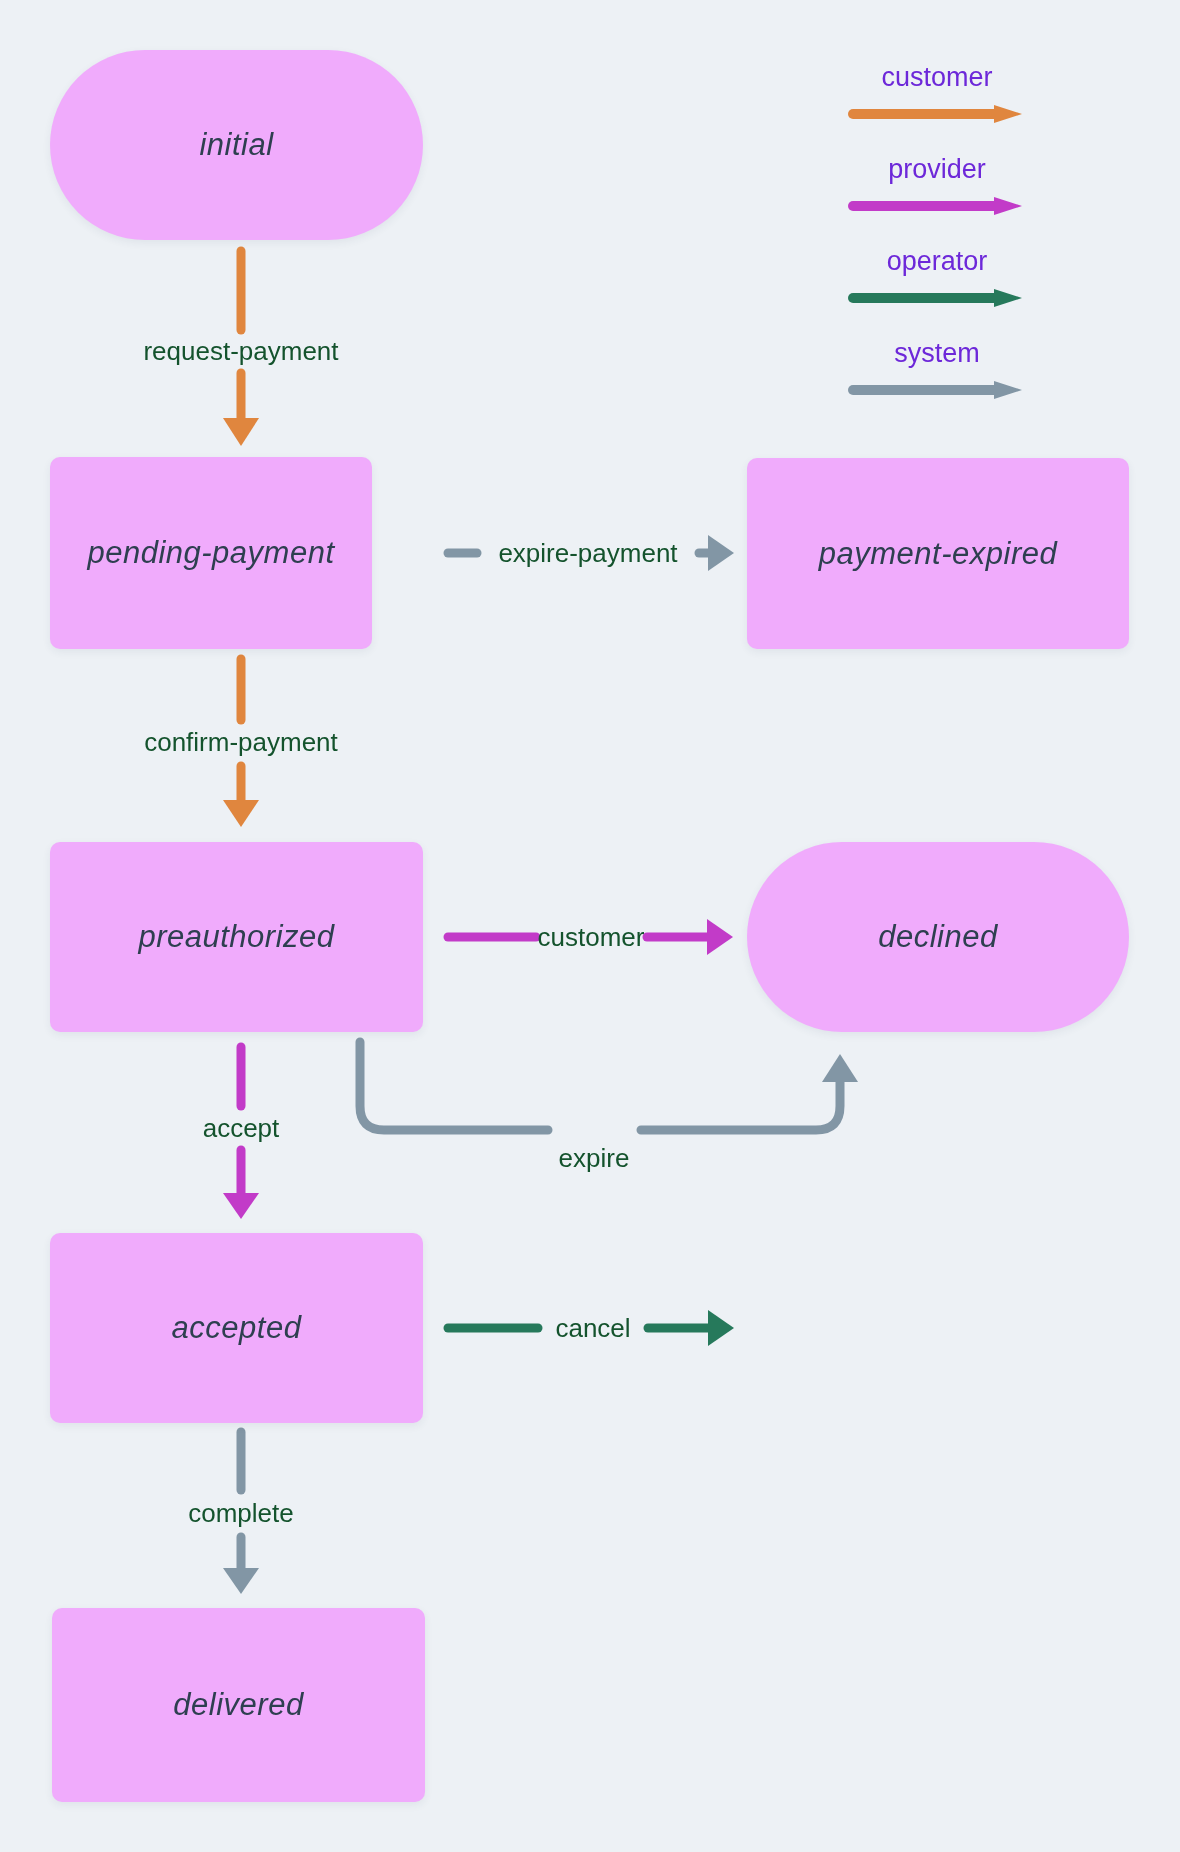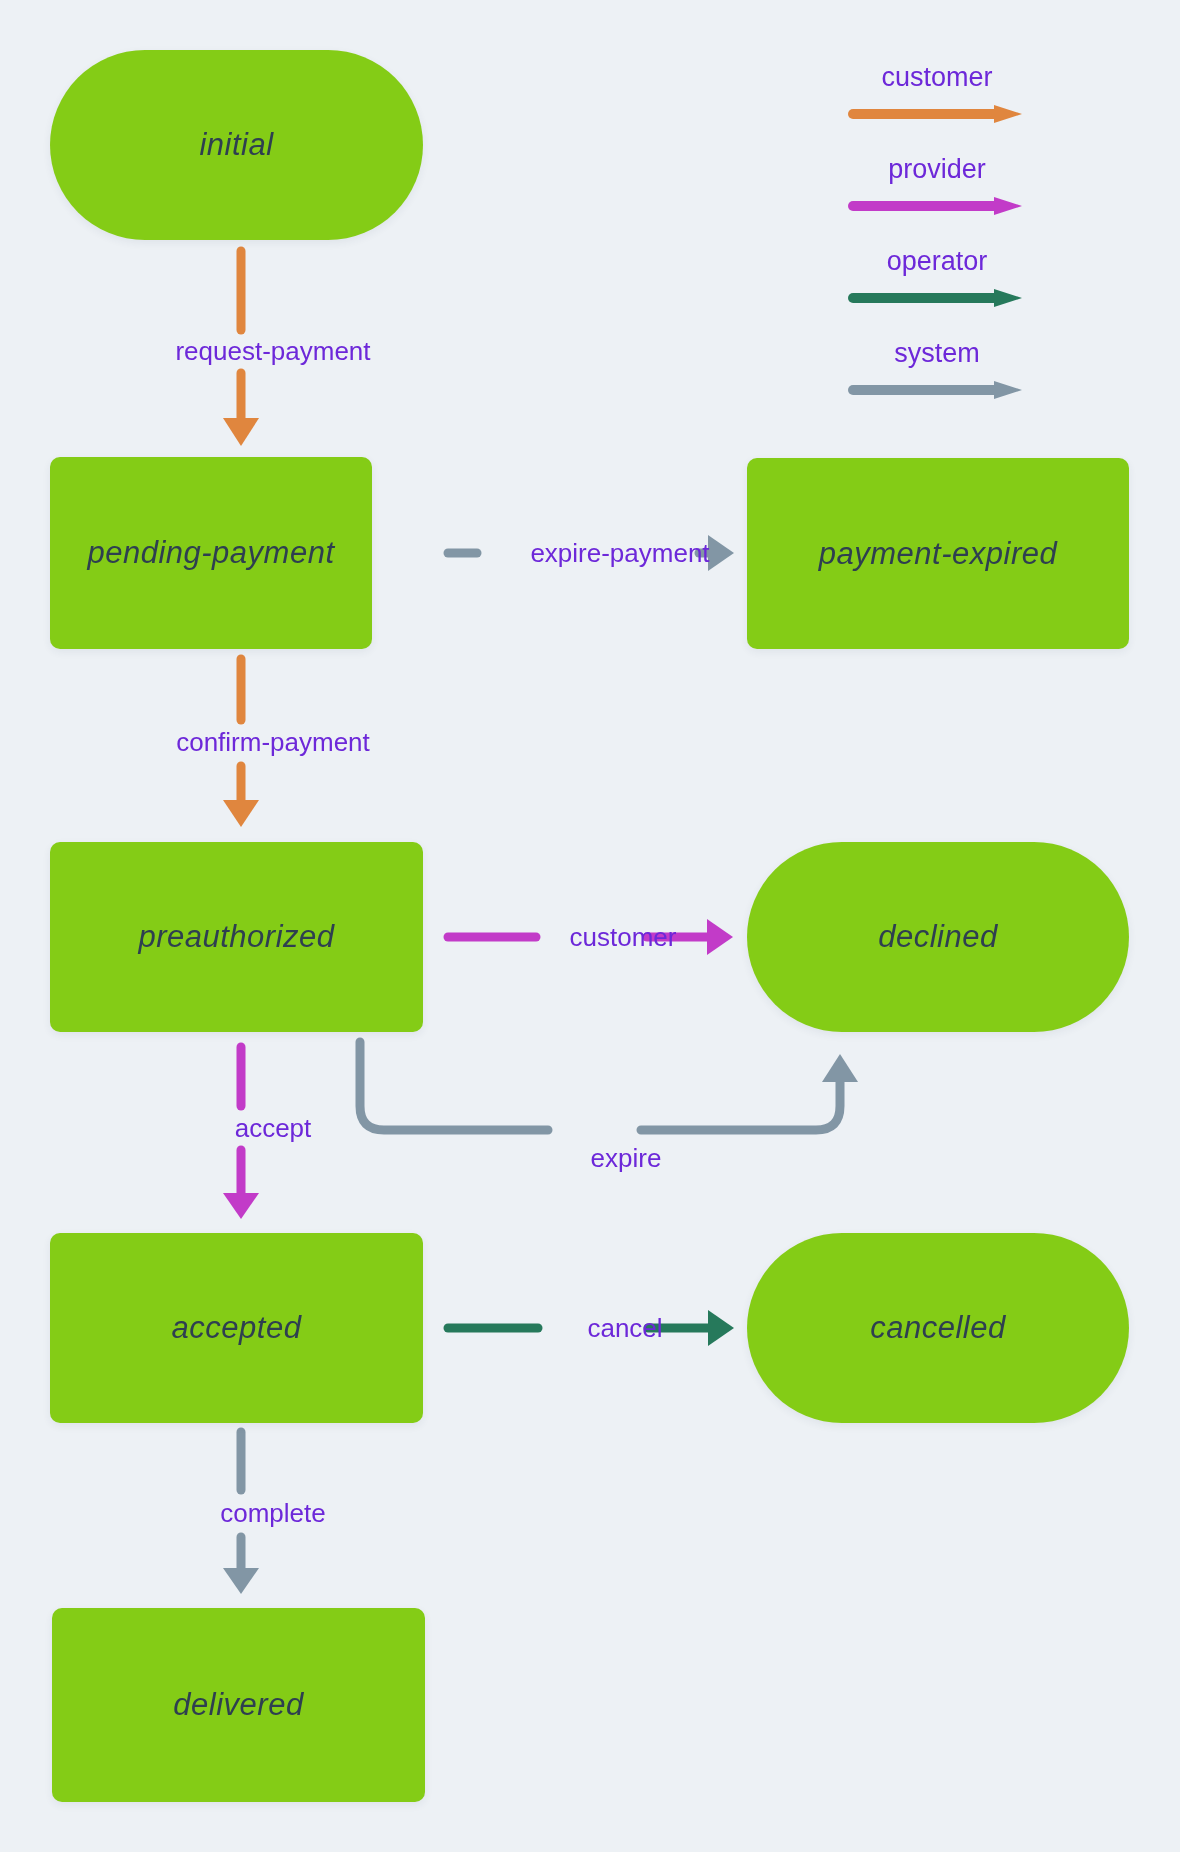--- a/index.html
+++ b/index.html
@@ -5,40 +5,39 @@
   html,body{margin:0;padding:0;}
   body{font-family:"Liberation Sans", sans-serif;}
   #canvas{
     position:relative;
     width:1180px;height:1852px;
     background:#edf1f5;
     overflow:hidden;
   }
   .node{
     position:absolute;
-    background:#84cc16;
+    background:#f0abfc;
     display:flex;align-items:center;justify-content:center;
     color:#2e3f50;
     font-style:italic;
     font-size:31px;
     letter-spacing:.5px;
     box-shadow:0 3px 8px rgba(44,62,80,.07);
   }
   .rect{border-radius:10px;}
   .pill{border-radius:999px;}
   .edges{position:absolute;left:0;top:0;pointer-events:none;}
   .e{stroke-width:9;stroke-linecap:round;fill:none;}
   .edge-label{
     position:absolute;
     transform:translate(-50%,-50%);
-    color:#6d28d9;
+    color:#14532d;
     font-size:26px;
     font-weight:500;
     white-space:nowrap;
-    margin-left:32px;
   }
   .legend{
     position:absolute;
     left:848px;top:62px;
     width:178px;
     display:flex;flex-direction:column;
   }
   .legend-item{display:flex;flex-direction:column;align-items:center;margin-bottom:29px;}
   .legend-label{
     color:#6d28d9;font-size:27px;font-weight:500;
@@ -119,23 +118,20 @@
   </div>
 
   <div class="node pill" style="left:747px;top:842px;width:382px;height:190px;">
     <span>declined</span>
   </div>
 
   <div class="node rect" style="left:50px;top:1233px;width:373px;height:190px;">
     <span>accepted</span>
   </div>
 
-  <div class="node pill" style="left:747px;top:1233px;width:382px;height:190px;">
-    <span>cancelled</span>
-  </div>
 
   <div class="node rect" style="left:52px;top:1608px;width:373px;height:194px;">
     <span>delivered</span>
   </div>
 
   <div class="edge-label" style="left:241px;top:351px;">request-payment</div>
   <div class="edge-label" style="left:588px;top:553px;">expire-payment</div>
   <div class="edge-label" style="left:241px;top:742px;text-align:right;">confirm-payment</div>
   <div class="edge-label" style="left:591px;top:937px;">customer</div>
   <div class="edge-label" style="left:241px;top:1128px;">accept</div>

